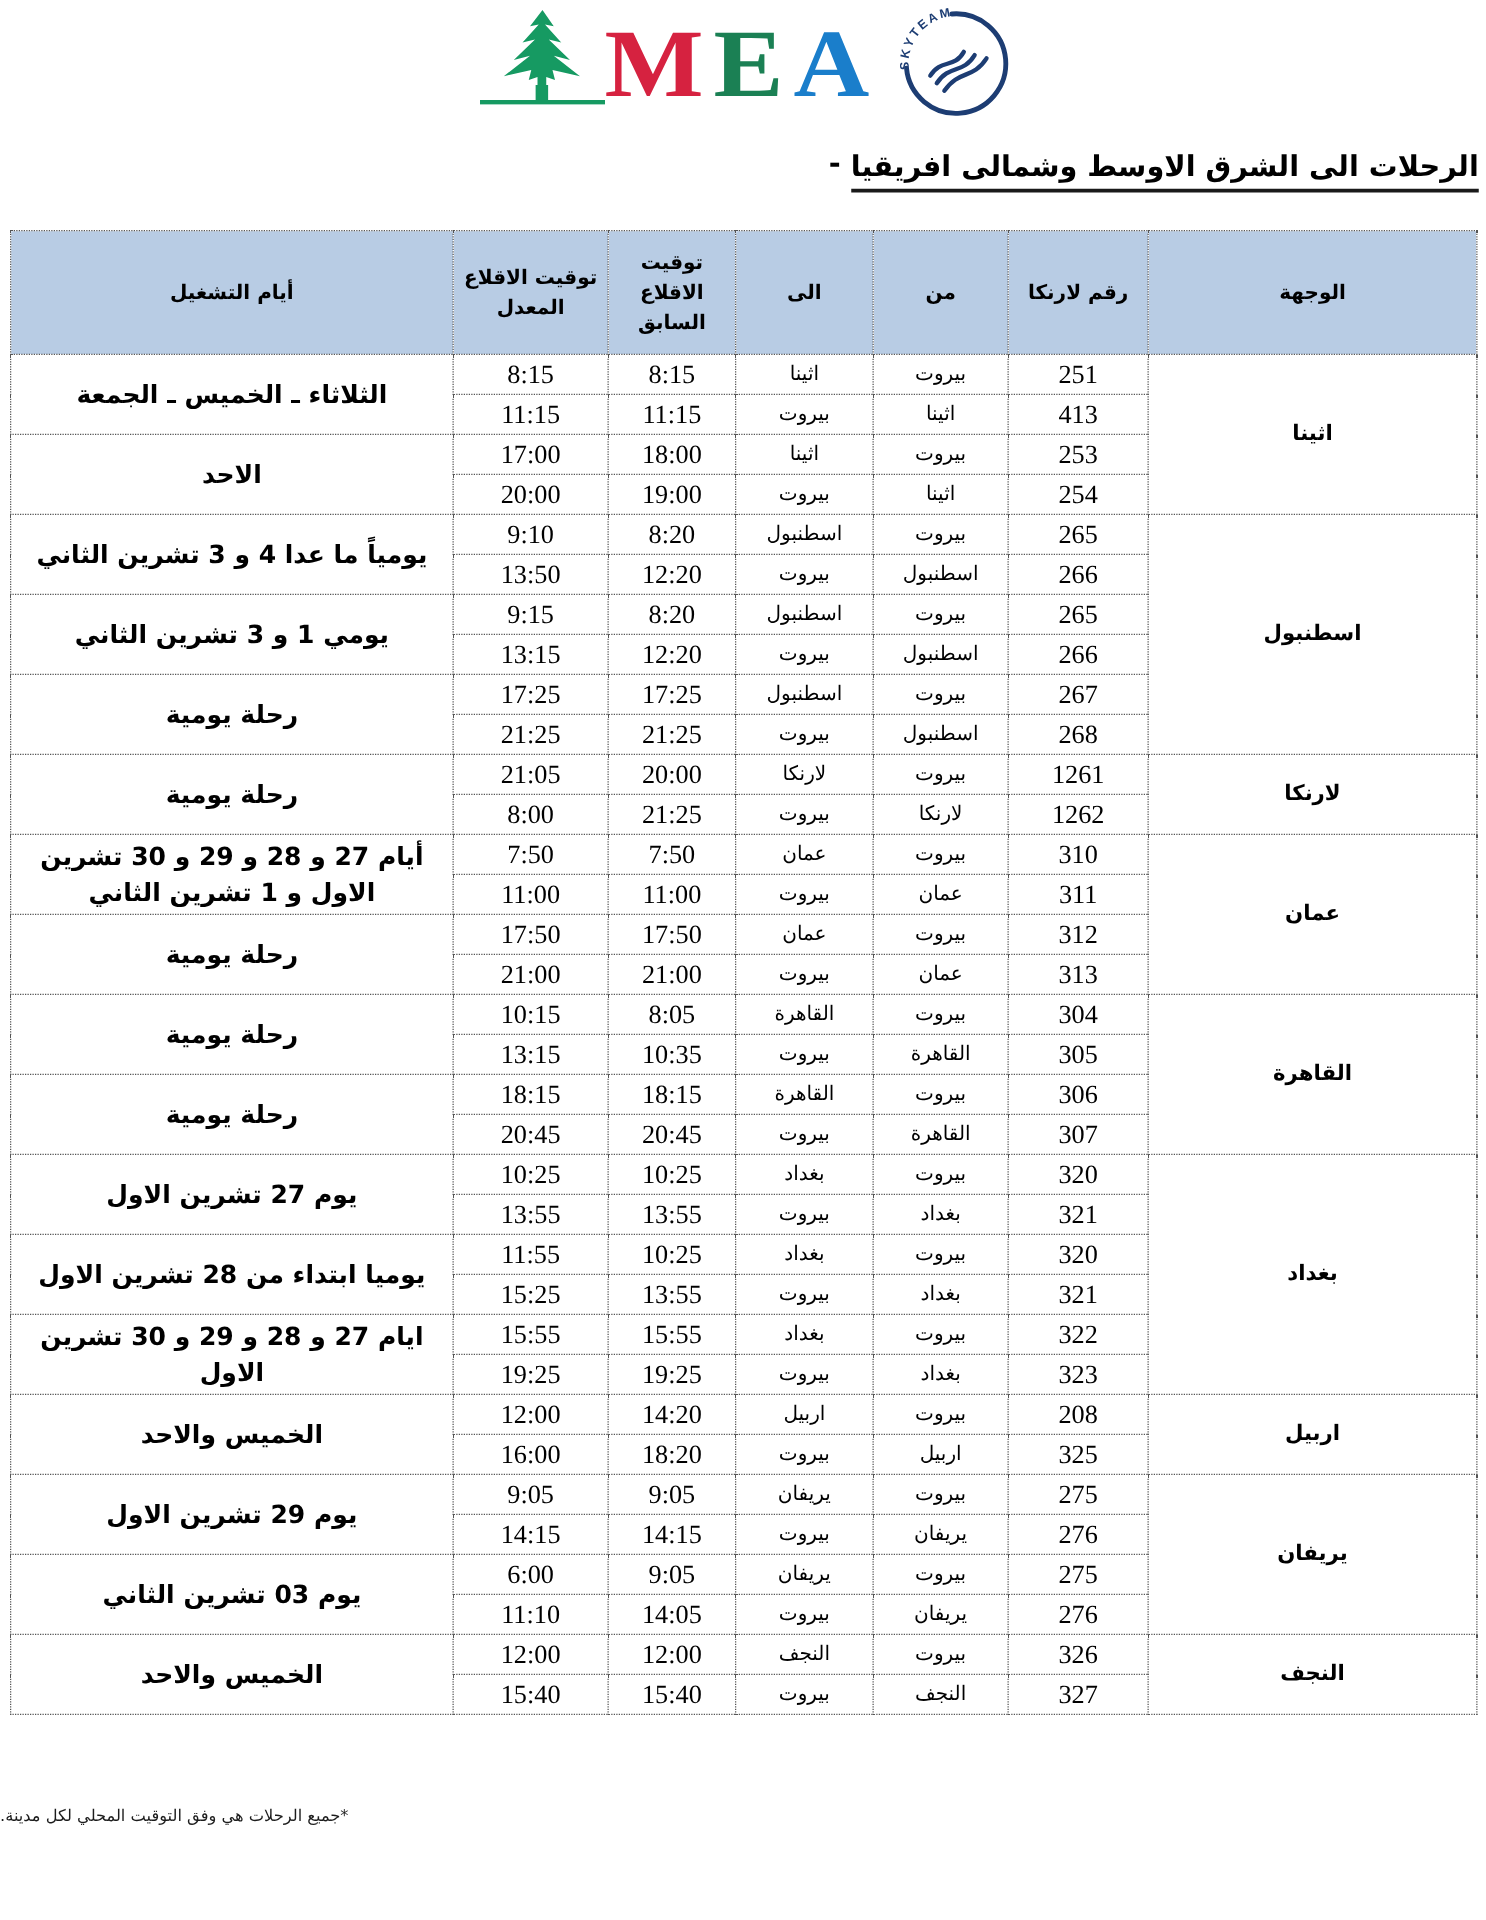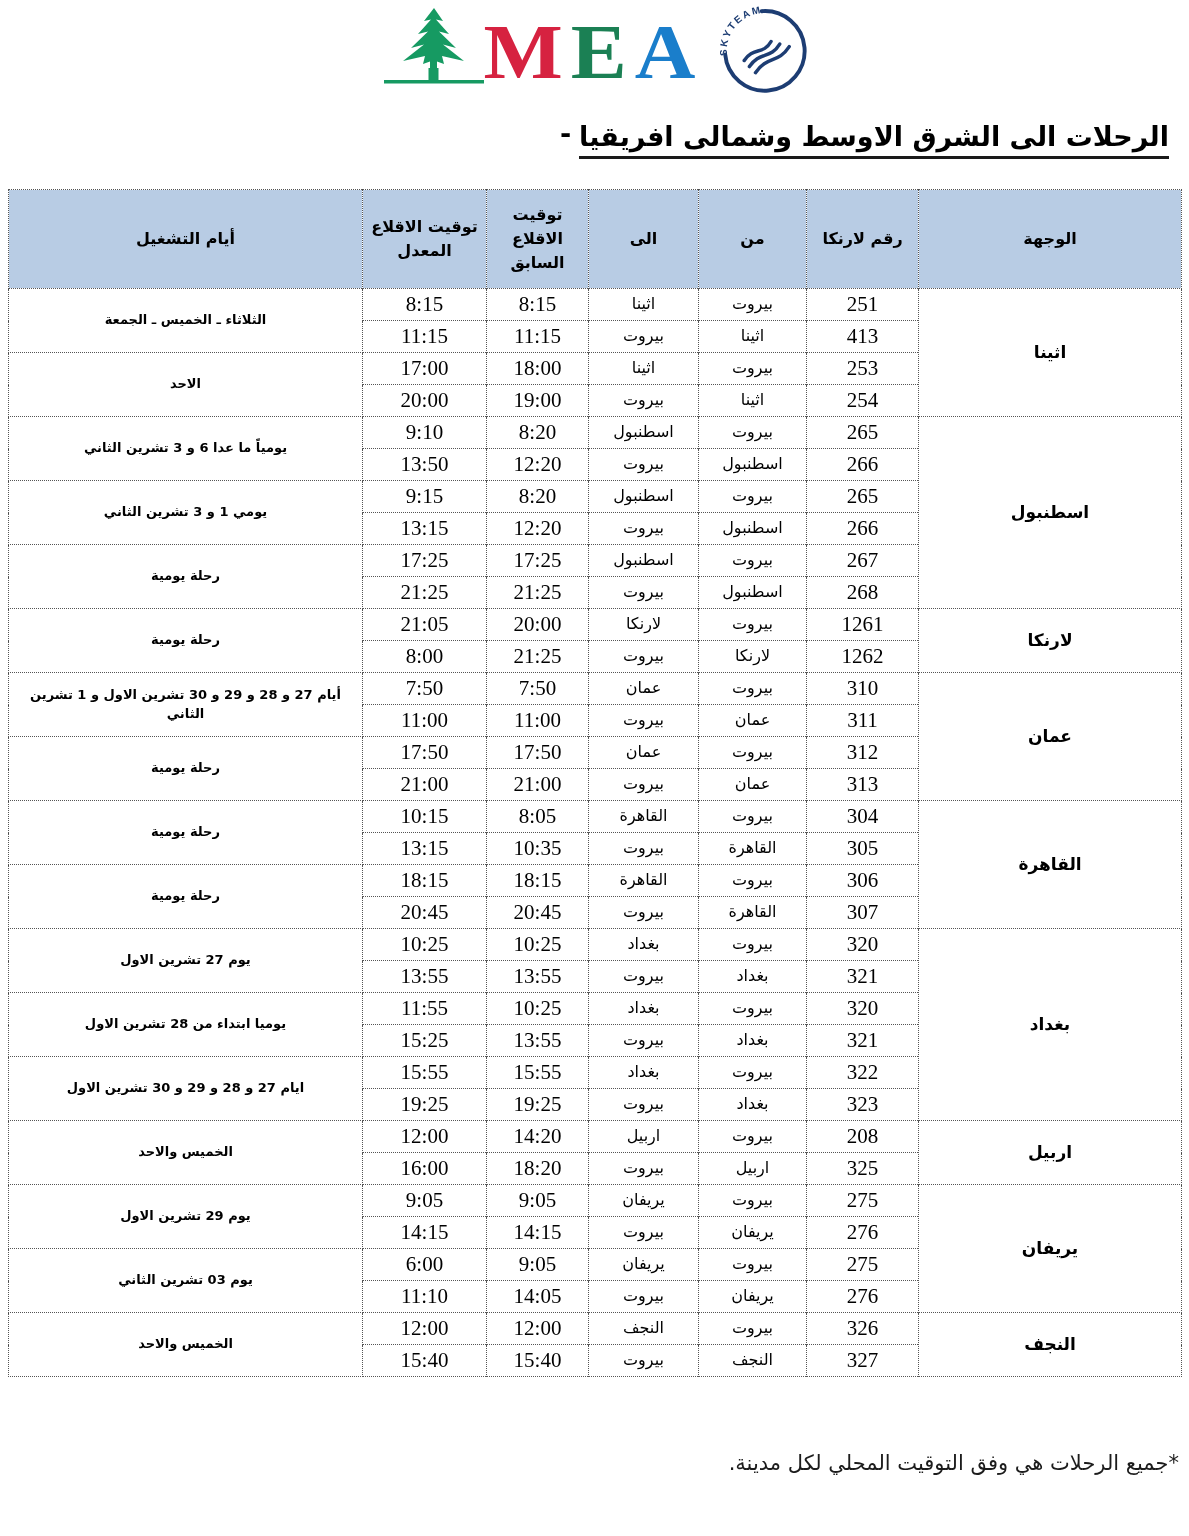--- a/index.html
+++ b/index.html
@@ -16,22 +16,22 @@
   .mea-wordmark{
     font-family:"Liberation Serif","DejaVu Serif",serif;font-weight:700;
     font-size:84px;line-height:76px;letter-spacing:8px;
     transform:scaleY(.92);display:inline-block;
   }
   .mea-wordmark span{display:inline-block;}
   .skyteam-logo{margin-left:6px;margin-bottom:2px;}
   .cedar{margin-right:-14px;margin-bottom:0px;}
   
   .page-title{
-    text-align:right;padding-right:20px;margin-top:20px;
-    font-size:27px;font-weight:700;direction:ltr;white-space:nowrap;
+    text-align:right;padding-right:6px;margin-top:20px;
+    font-size:23px;font-weight:700;direction:ltr;white-space:nowrap;
   }
   .page-title .title-dash{margin-right:8px;vertical-align:3px;}
   .page-title .title-text{
     direction:rtl;unicode-bidi:isolate;display:inline-block;
     border-bottom:3px solid #1a1a1a;padding-bottom:4px;
   }
   
   table.schedule{
     border-collapse:collapse;table-layout:fixed;direction:rtl;
     width:1173px;margin:30px 8px 0 8px;
@@ -44,25 +44,25 @@
     text-align:center;vertical-align:middle;padding:2px 8px;line-height:1.5;
   }
   .schedule td{
     height:31px;text-align:center;vertical-align:middle;padding:0 4px;line-height:1.15;
   }
   td.c-num,td.c-time{
     font-family:"Liberation Serif","DejaVu Serif",serif;font-size:21px;font-weight:400;
   }
   td.c-city{font-size:16px;}
   td.c-dest{font-weight:700;font-size:17px;}
-  td.c-days{font-weight:700;font-size:13px;padding:0 16px;line-height:1.45;}
+  td.c-days{font-weight:700;font-size:20px;padding:0 16px;line-height:1.45;}
   
   .footnote{
-    direction:rtl;text-align:right;padding-left:0;padding-right:10px;
-    margin-top:74px;font-size:21px;color:#1c1c1c;
+    direction:rtl;text-align:left;padding-left:0;padding-right:10px;
+    margin-top:74px;font-size:13px;color:#1c1c1c;
   }
 </style>
 <style>.cedar-fill{fill:#169a62;}.st-stroke{stroke:#1d3d73;}.st-fill{fill:#1d3d73;}.schedule thead th{background:#b8cce4;}</style></head>
 <body>
 
 <div class="logo-row">
   <svg class="cedar" width="108" height="92" viewBox="0 0 108 92" aria-hidden="true">
     <g class="cedar-fill">
       <path d="M54 2 L63 15 L56 13.5 L69 28 L59 25.5 L76 42 L63 38.5 L84 55 L62 50
                L64 58 L57 55.5 L57 68 L50 68 L50 55.5 L43 58 L45 50 L23 55 L44 38.5
@@ -143,21 +143,21 @@
         <td class="c-time">19:00</td>
         <td class="c-time">20:00</td>
       </tr>
       <tr>
         <td class="c-dest" rowspan="6">اسطنبول</td>
         <td class="c-num">265</td>
         <td class="c-city">بيروت</td>
         <td class="c-city">اسطنبول</td>
         <td class="c-time">8:20</td>
         <td class="c-time">9:10</td>
-        <td class="c-days" rowspan="2">يومياً ما عدا 6 و 3 تشرين الثاني</td>
+        <td class="c-days" rowspan="2">يومياً ما عدا 4 و 3 تشرين الثاني</td>
       </tr>
       <tr>
         <td class="c-num">266</td>
         <td class="c-city">اسطنبول</td>
         <td class="c-city">بيروت</td>
         <td class="c-time">12:20</td>
         <td class="c-time">13:50</td>
       </tr>
       <tr>
         <td class="c-num">265</td>

